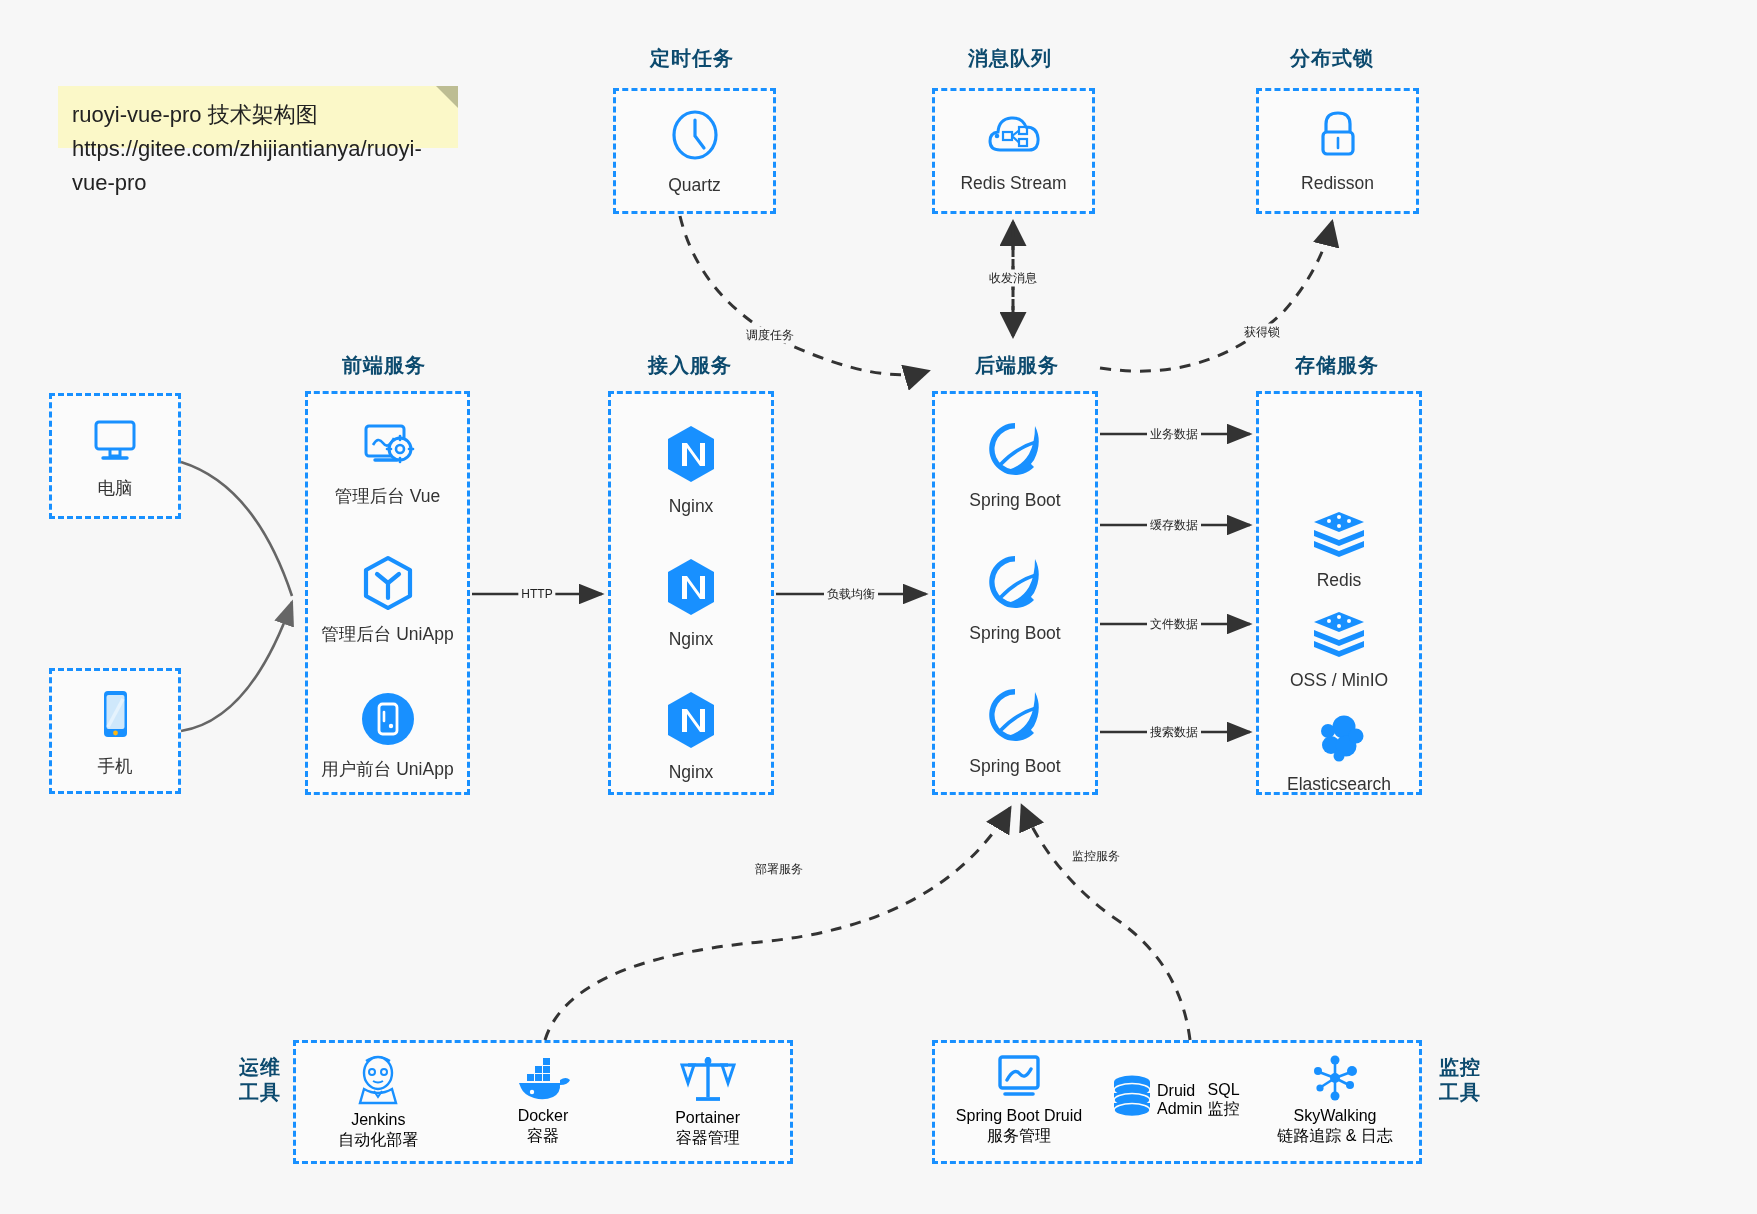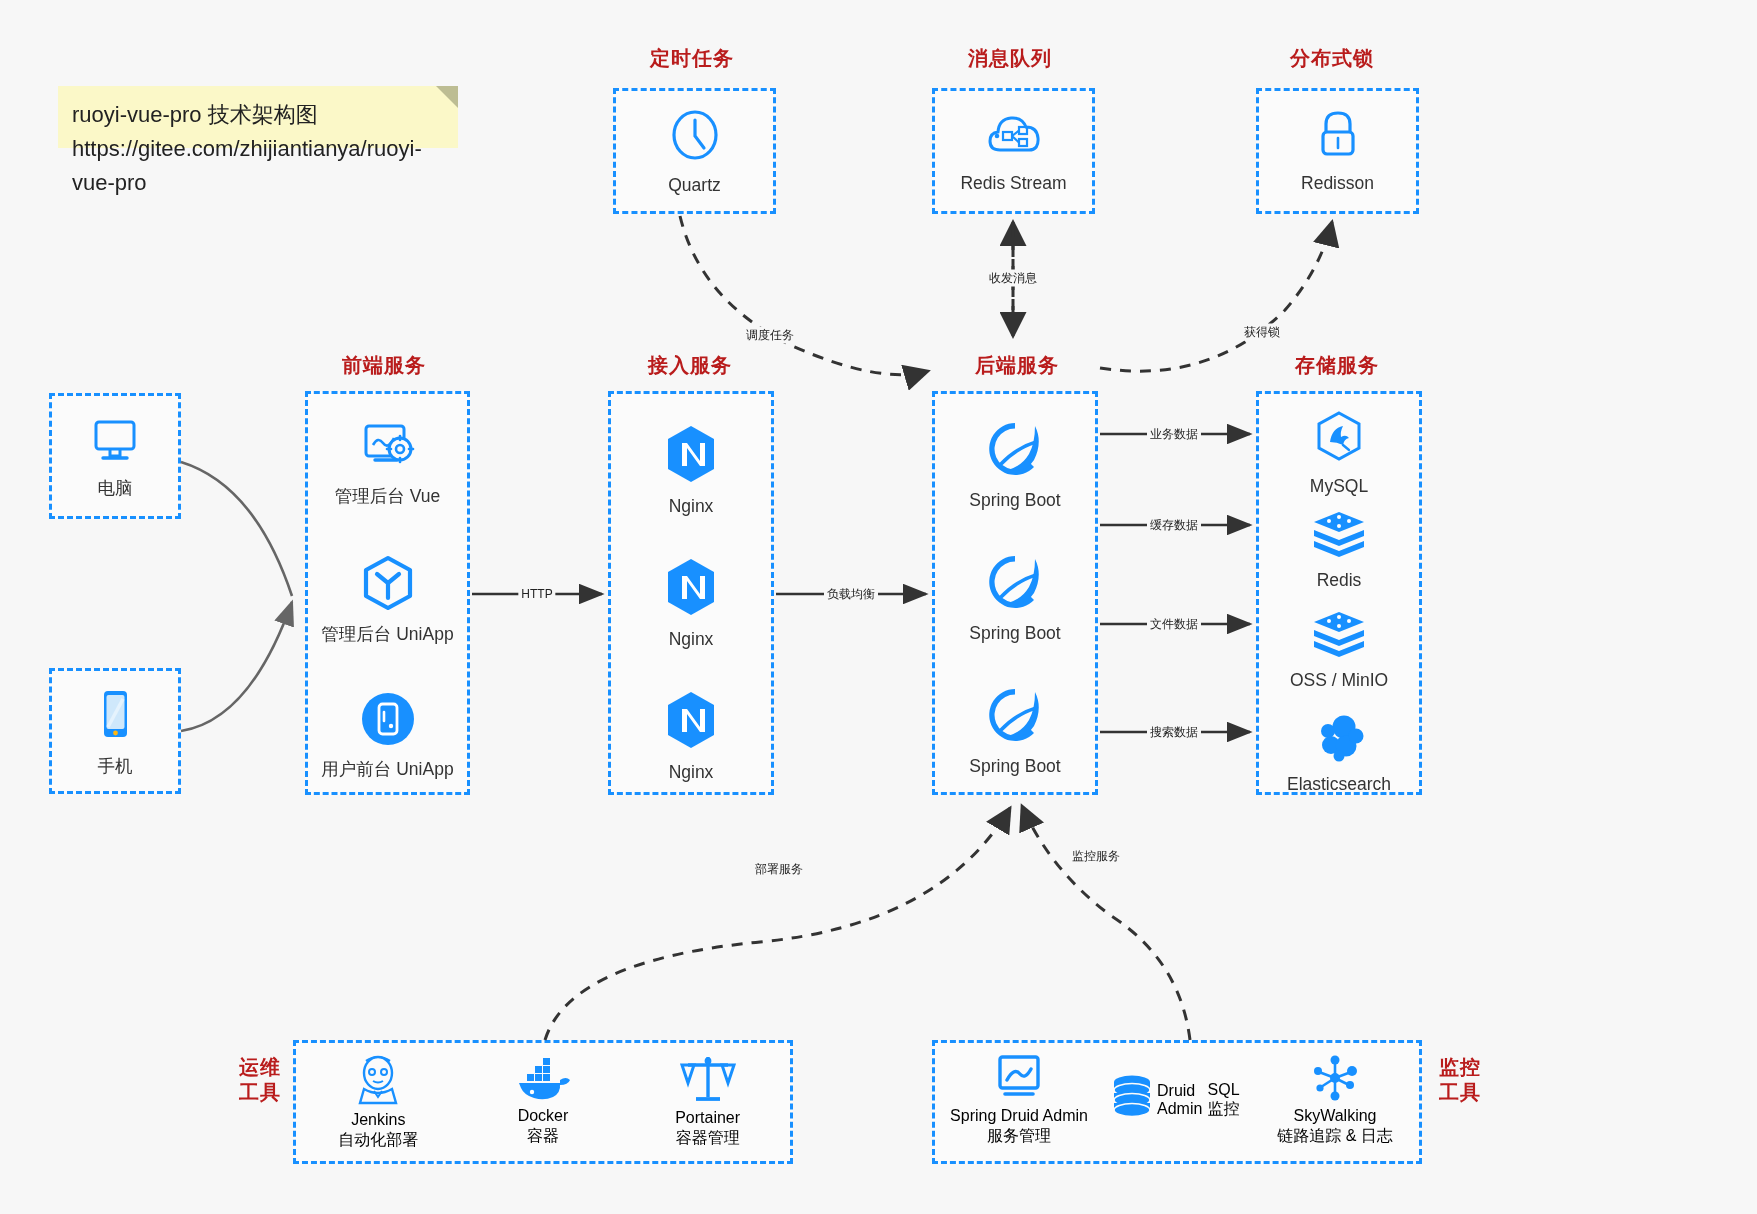--- a/index.html
+++ b/index.html
@@ -21,21 +21,21 @@
     position:absolute; right:0; top:0; width:0; height:0;
     border-left:22px solid transparent; border-top:22px solid #bdbd93;
   }
 
   
   .grp {
     position:absolute; box-sizing:border-box;
     border:3px dashed #1890ff; background:#fbfbfb;
   }
   .grp-title {
-    position:absolute; color:#b91c1c; font-weight:bold; font-size:20px;
+    position:absolute; color:#0c4a6e; font-weight:bold; font-size:20px;
     letter-spacing:1px; white-space:nowrap;
   }
   .grp-title.side { line-height:1.25; text-align:center; }
 
   
   .node {
     position:absolute; display:flex; flex-direction:column;
     align-items:center; justify-content:flex-start;
     width:100%; left:0;
   }
@@ -240,30 +240,20 @@
           <path d="M49 6 Q57 22 48 40 Q40 53 22 50 Q36 46 43 34 Q49 23 49 6 Z" fill="#1890ff"></path>
           <path d="M15 44 Q30 28 50 22" fill="none" stroke="#1890ff" stroke-width="3.6" stroke-linecap="round"></path>
         </svg>
       </span>
       <span class="cap">Spring Boot</span>
     </div>
   </div>
 
   <div class="grp-title" style="left:1295px;top:352px;">存储服务</div>
   <div class="grp" style="left:1256px;top:391px;width:166px;height:404px;">
-    <div class="node" style="top:16px;">
-      <span class="icon">
-        <svg width="52" height="54" viewBox="0 0 52 54">
-          <path d="M26 3 L46 14 L46 38 L26 49 L6 38 L6 14 Z" fill="none" stroke="#1890ff" stroke-width="3"></path>
-          <path d="M17 32 Q19 18 30 16 Q27 22 28 27 Q33 24 36 28 Q31 29 30 35 Q24 32 17 32 Z" fill="#1890ff"></path>
-          <path d="M30 35 L36 40" stroke="#1890ff" stroke-width="2.4" stroke-linecap="round"></path>
-        </svg>
-      </span>
-      <span class="cap">MySQL</span>
-    </div>
     <div class="node" style="top:216px;">
       <span class="icon">
         <svg width="56" height="48" viewBox="0 0 56 48">
           <path d="M28 2 L53 12 L28 22 L3 12 Z" fill="#1890ff"></path>
           <path d="M3 20 L28 30 L53 20 L53 26 L28 36 L3 26 Z" fill="#1890ff"></path>
           <path d="M3 31 L28 41 L53 31 L53 37 L28 47 L3 37 Z" fill="#1890ff"></path>
           <g fill="#ffffff">
             <circle cx="18" cy="11" r="2"></circle>
               <circle cx="38" cy="11" r="2"></circle>
             <circle cx="28" cy="7" r="2"></circle>
@@ -370,21 +360,21 @@
   <div class="grp" style="left:932px;top:1040px;width:490px;height:124px;">
     <div style="position:absolute;left:0;top:10px;width:100%;display:flex;justify-content:space-around;">
       <div style="display:flex;flex-direction:column;align-items:center;width:160px;">
         <span class="icon">
           <svg width="56" height="50" viewBox="0 0 56 50">
             <rect x="9" y="4" width="38" height="31" rx="2.5" fill="none" stroke="#1890ff" stroke-width="3.4"></rect>
             <path d="M16 27 Q23 14 29 21 Q34 27 40 16" fill="none" stroke="#1890ff" stroke-width="3.4" stroke-linecap="round"></path>
             <line x1="14" y1="41" x2="42" y2="41" stroke="#1890ff" stroke-width="3.6" stroke-linecap="round"></line>
           </svg>
         </span>
-        <span class="cap">Spring Druid Admin</span>
+        <span class="cap">Spring Boot Druid</span>
         <span class="cap" style="margin-top:1px;">服务管理</span>
       </div>
 
       <div style="display:flex;flex-direction:row;align-items:center;width:140px;">
         <span class="icon">
           <svg width="50" height="50" viewBox="0 0 50 50">
             <ellipse cx="25" cy="9" rx="18" ry="6.5" fill="#1890ff"></ellipse>
             <rect x="7" y="9" width="36" height="8" fill="#1890ff"></rect>
             <ellipse cx="25" cy="17" rx="18" ry="6.5" fill="#1890ff" stroke="#fbfbfb" stroke-width="1.6"></ellipse>
             <rect x="7" y="20" width="36" height="7" fill="#1890ff"></rect>

